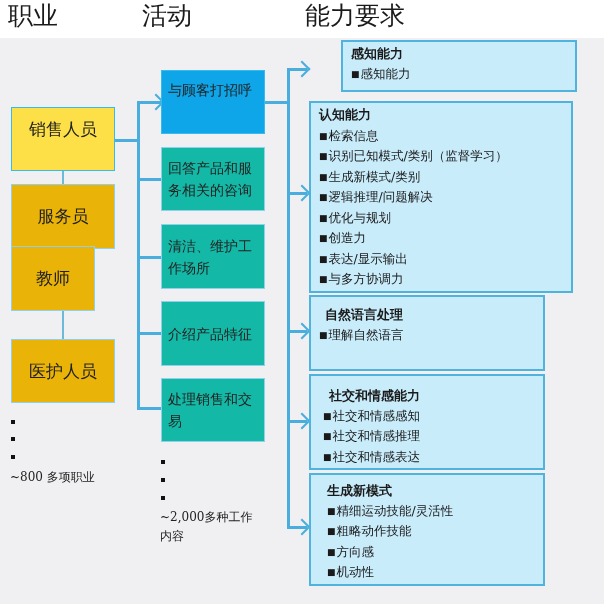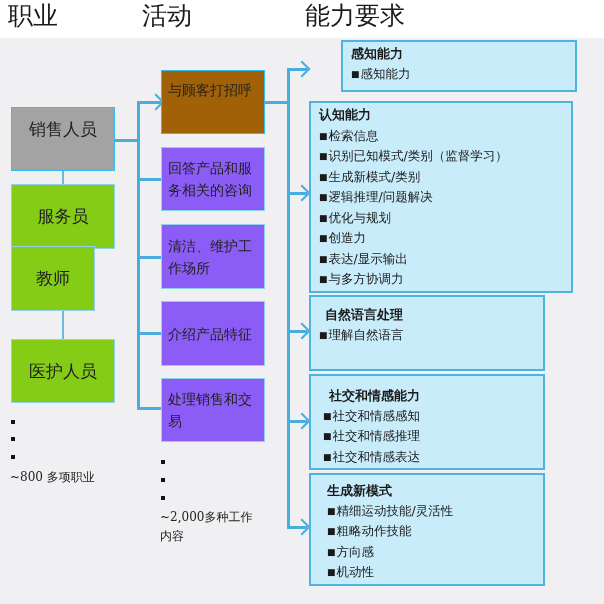--- a/index.html
+++ b/index.html
@@ -16,28 +16,28 @@
     position: absolute; left: 520px; top: 22px; width: 84px; height: 16px; background: #ffffff;
   }
   .col-title {
     position: absolute; top: 0; font-size: 25px; line-height: 32px; color: #1a1a1a; white-space: nowrap;
   }
   .box {
     position: absolute; box-sizing: border-box;
     display: flex; align-items: center; justify-content: center; text-align: center;
   }
   .occ-box {
-    background: #84cc16; border: 1.5px solid #8fd0ea; font-size: 17px; color: #222;
+    background: #eab308; border: 1.5px solid #8fd0ea; font-size: 17px; color: #222;
   }
-  .occ-box.active { background: #a3a3a3; border-color: #36bbef; align-items: flex-start; padding-top: 10px; }
+  .occ-box.active { background: #fde047; border-color: #36bbef; align-items: flex-start; padding-top: 10px; }
   .act-box {
-    background: #8b5cf6; border: 1.5px solid #8fd0ea; font-size: 14px; line-height: 22px;
+    background: #14b8a6; border: 1.5px solid #8fd0ea; font-size: 14px; line-height: 22px;
     justify-content: flex-start; text-align: left; padding: 0 6px;
   }
-  .act-box.active { background: #a16207; border-color: #36bbef; align-items: flex-start; padding-top: 8px; }
+  .act-box.active { background: #0ea5e9; border-color: #36bbef; align-items: flex-start; padding-top: 8px; }
   .ab-box {
     position: absolute; box-sizing: border-box; background: #c9ecfb; border: 2px solid #4fb4dd;
     padding: 2px 8px; font-size: 12.5px; line-height: 19.5px; color: #1a1a1a;
   }
   .ab-title { font-weight: bold; font-size: 13px; }
   .ab-item::before { content: "■"; font-size: 9px; margin-right: 1px; vertical-align: 1px; }
   .line { position: absolute; background: #49aedd; }
   .vline-occ { position: absolute; background: #6cbad8; width: 2px; }
   .arrow {
     position: absolute; width: 12px; height: 12px; box-sizing: border-box;

